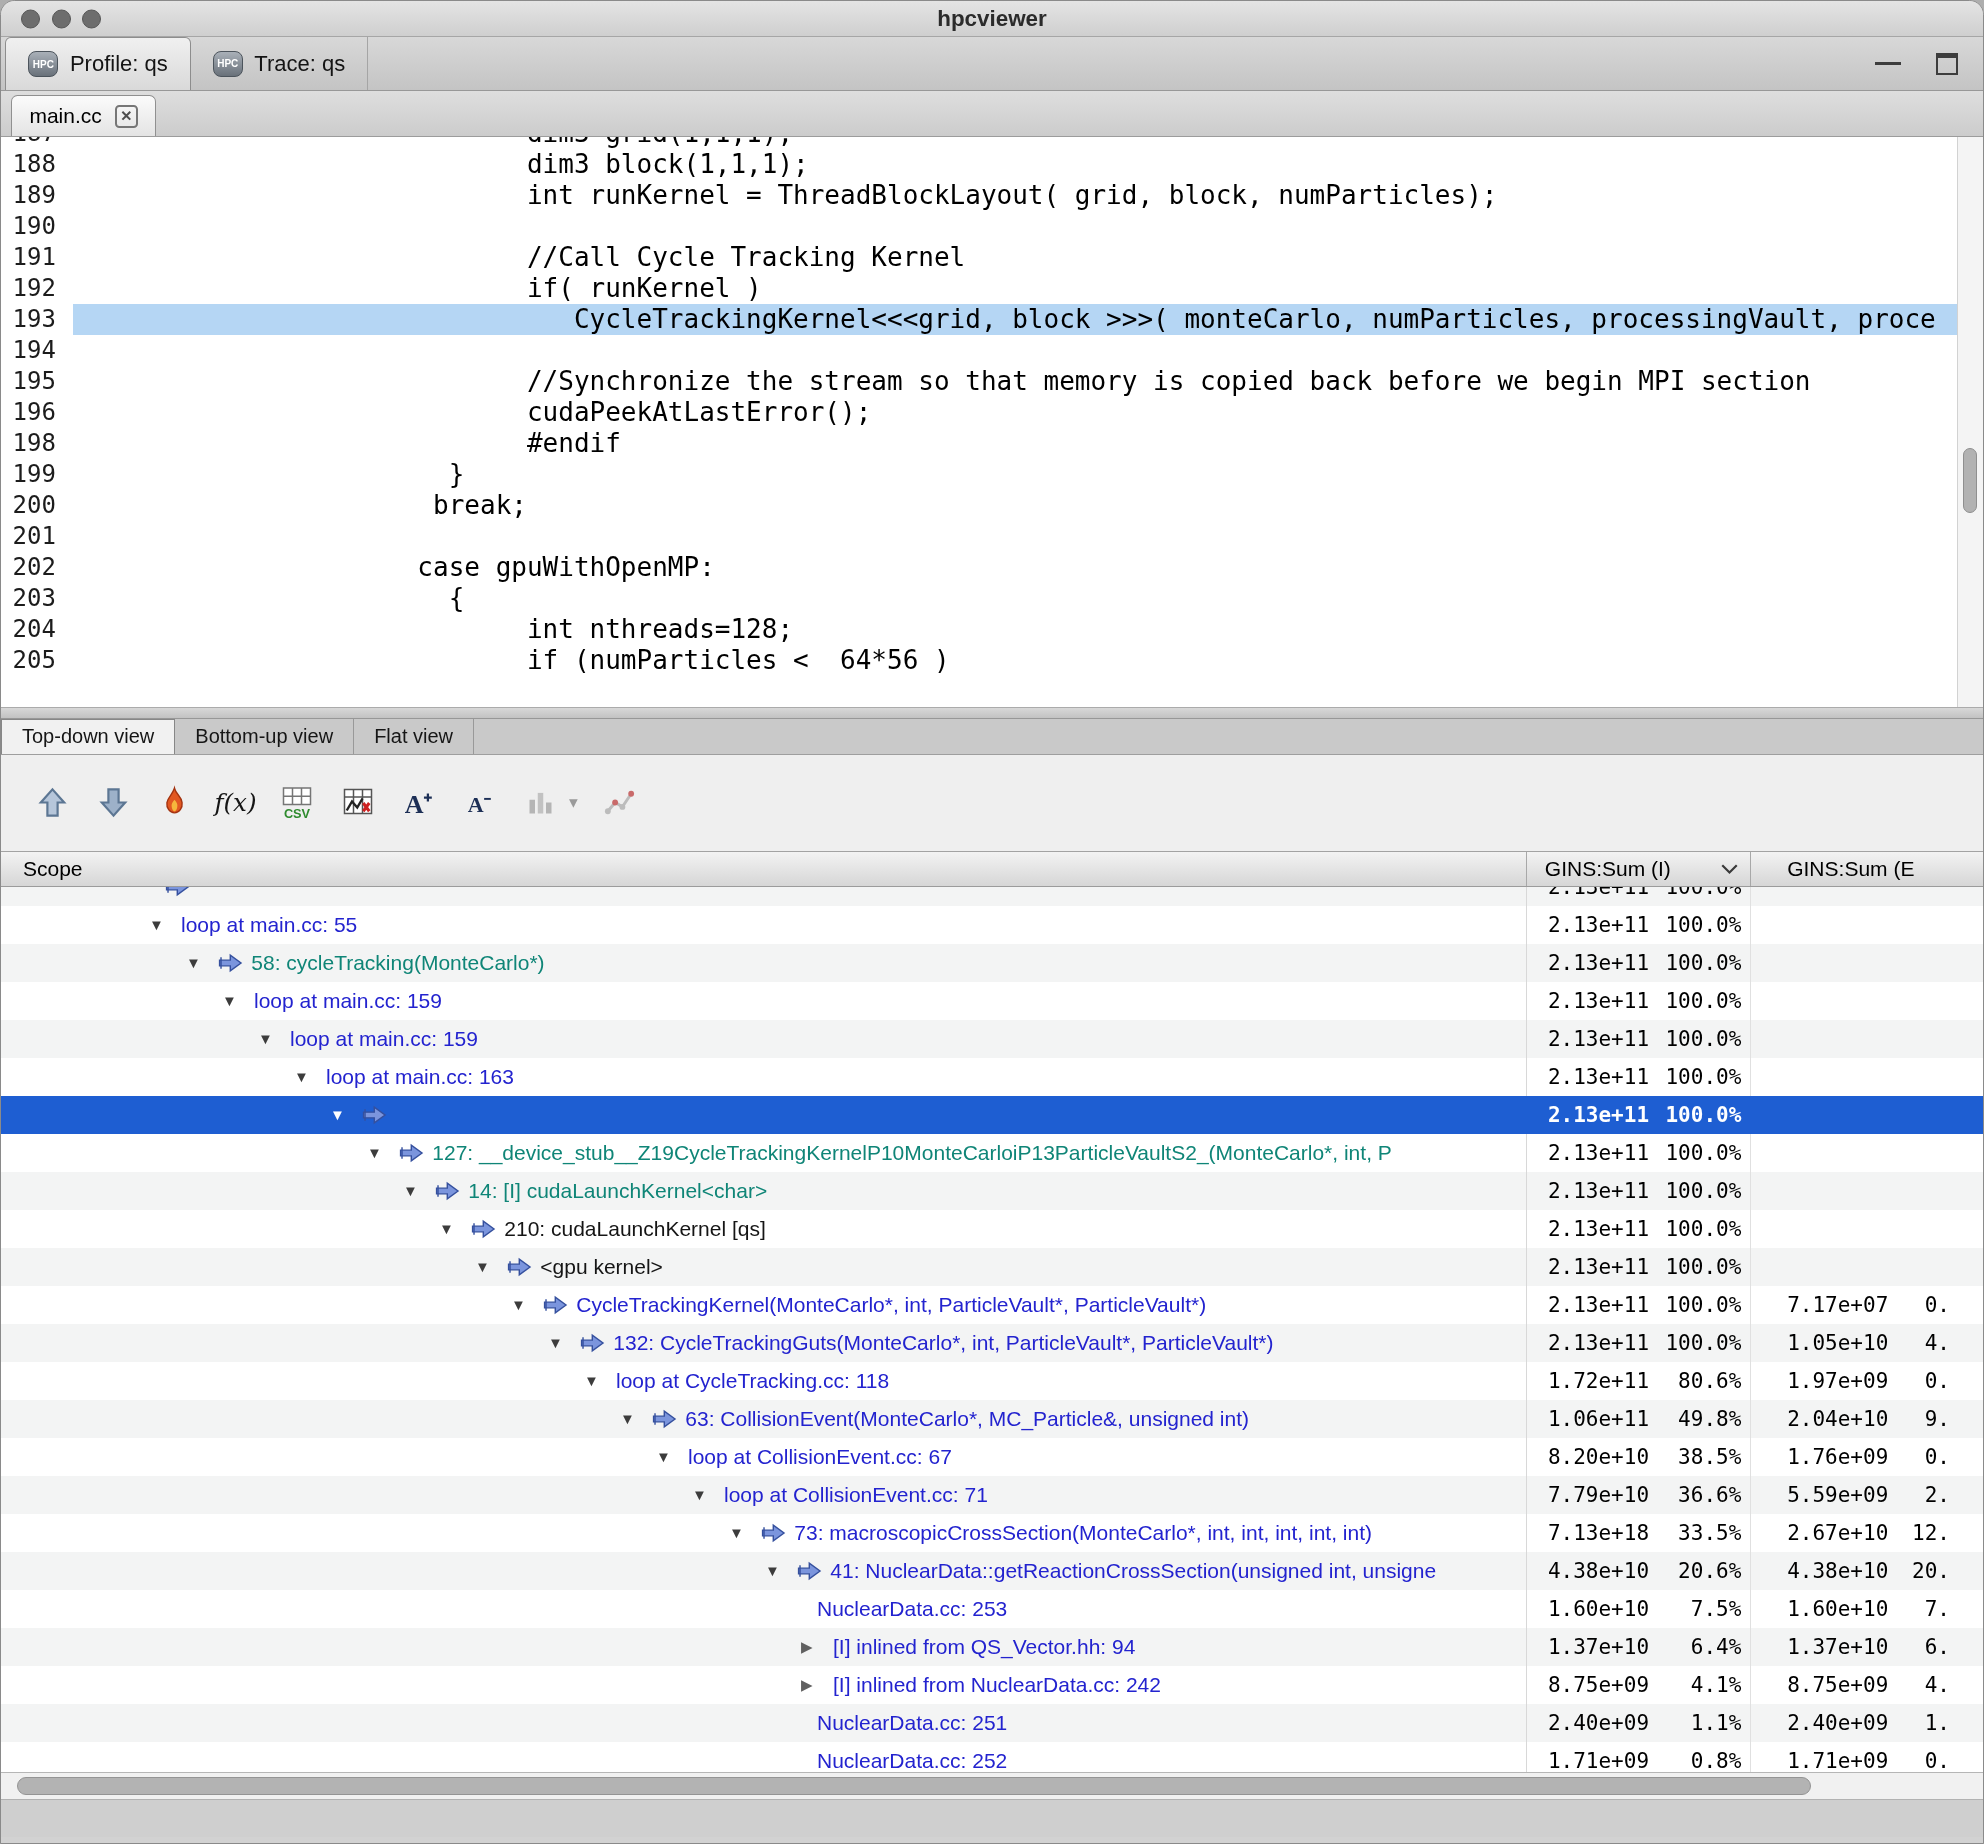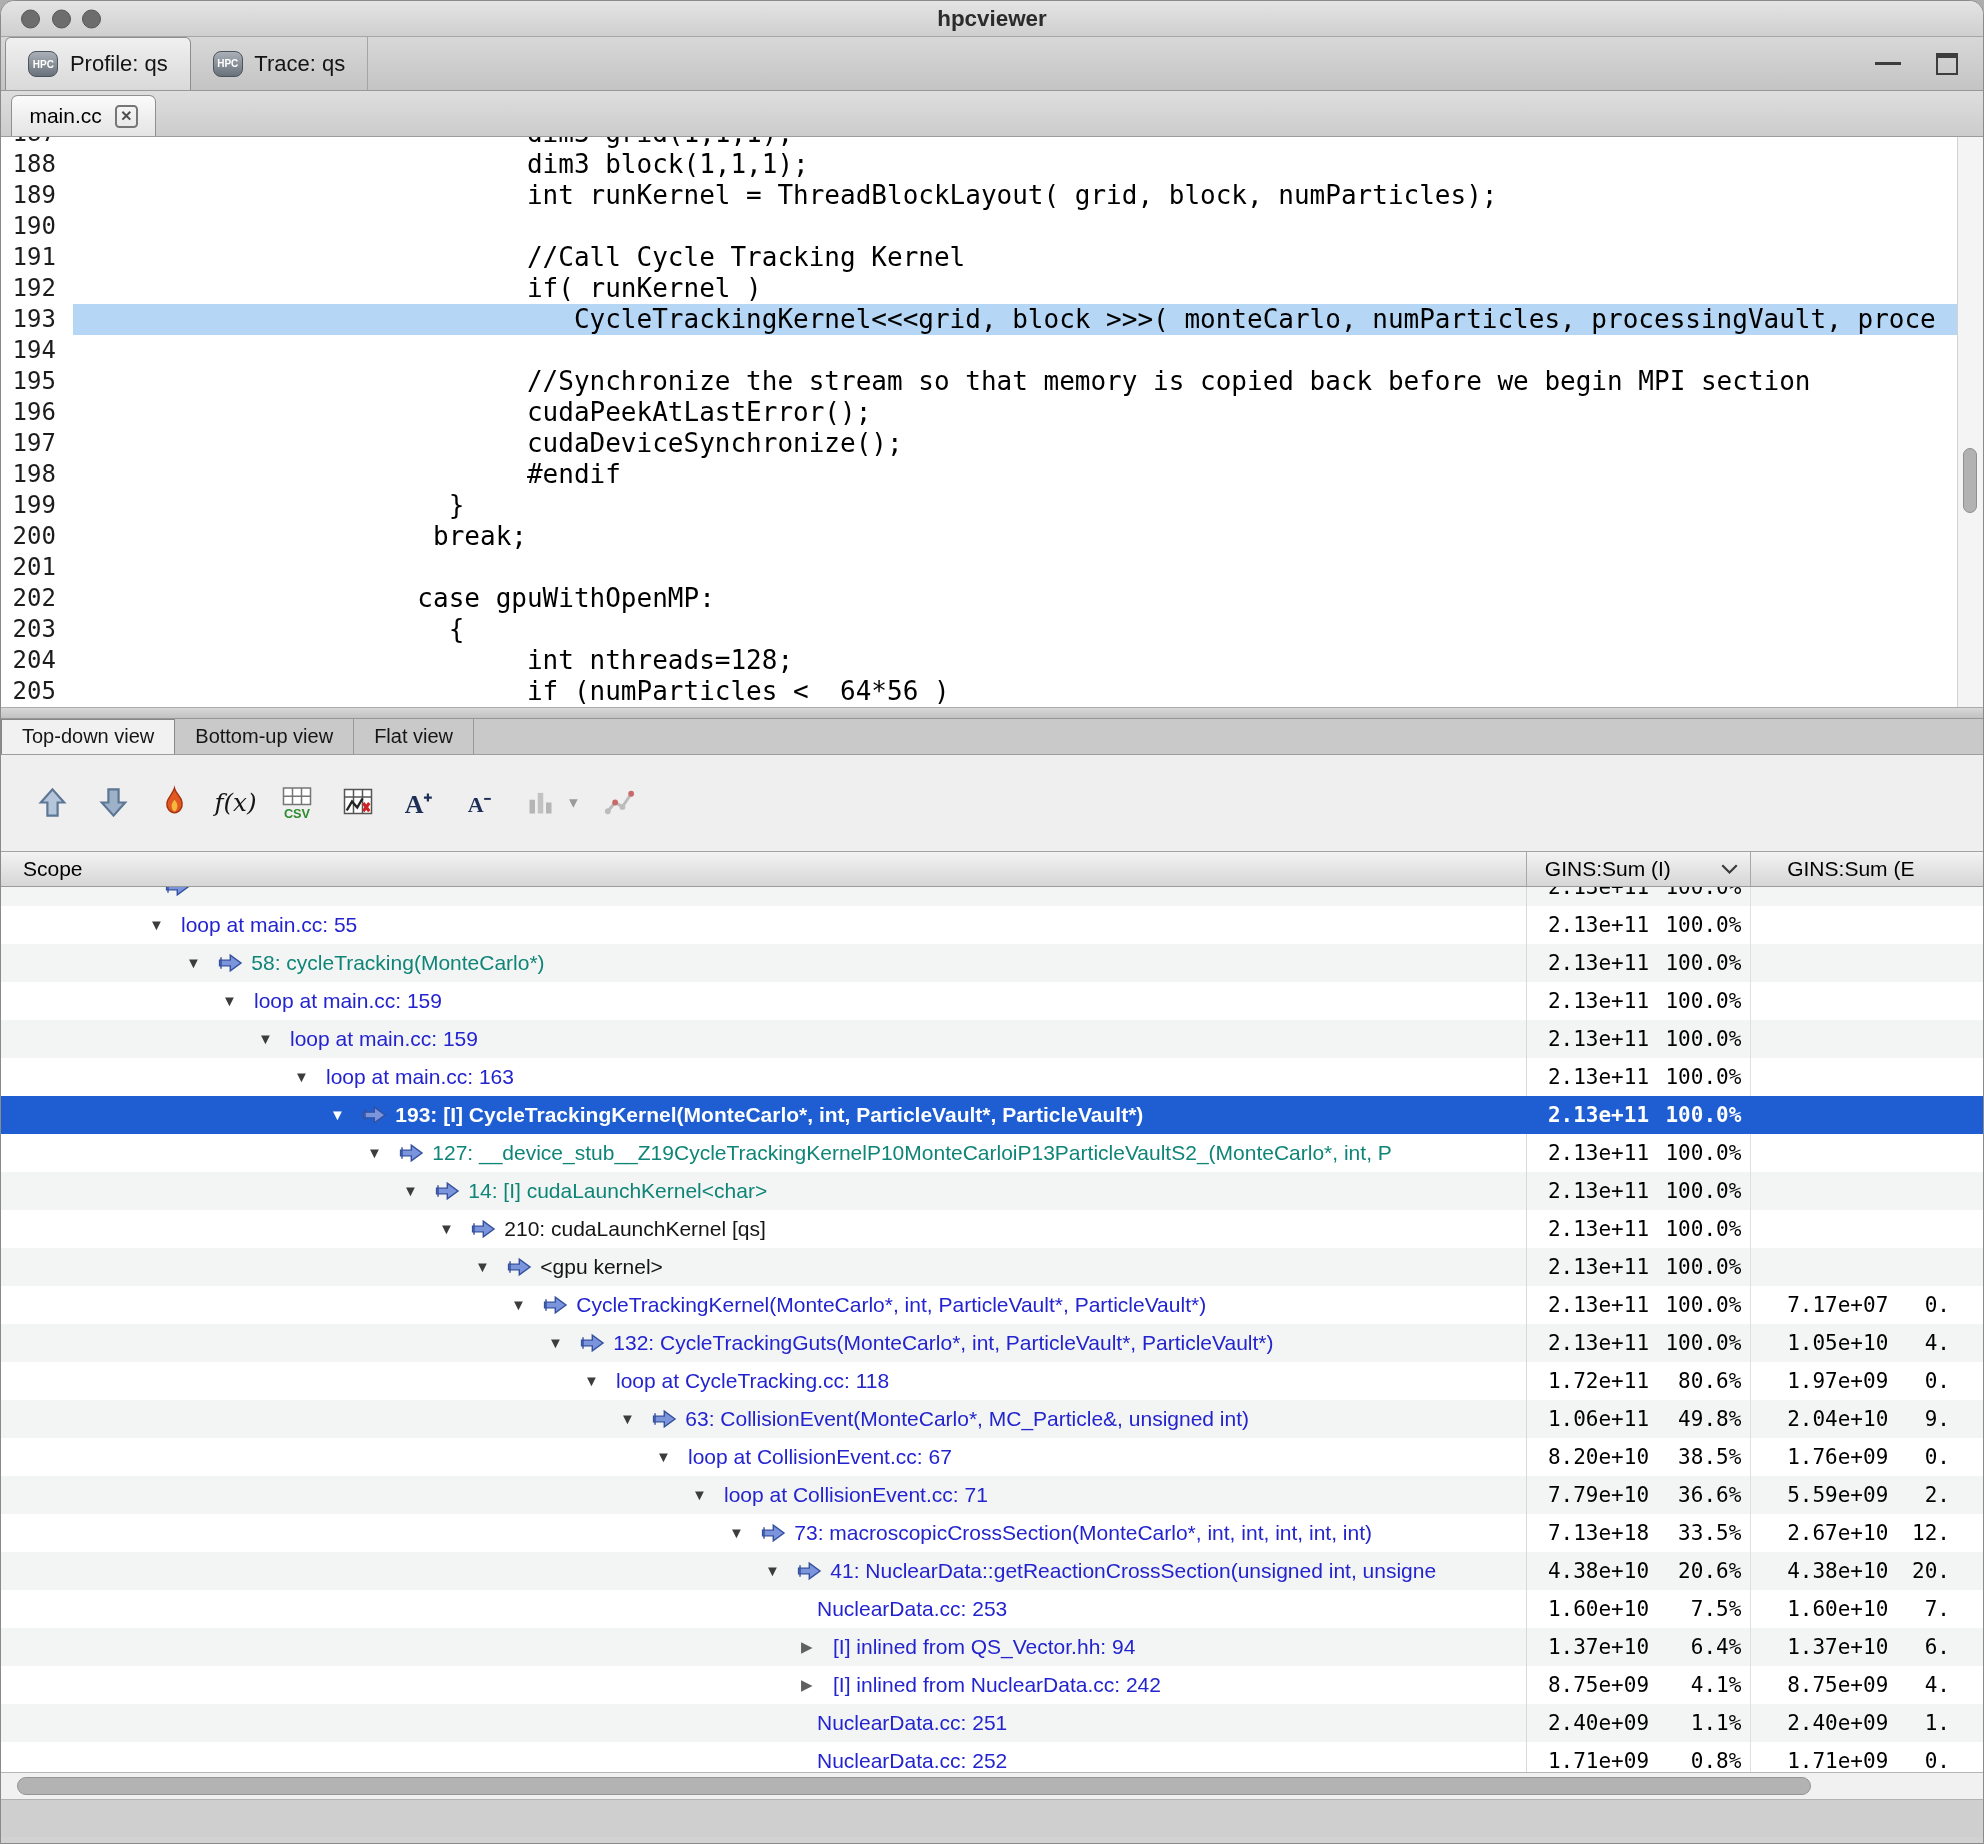--- a/index.html
+++ b/index.html
@@ -131,21 +131,20 @@
         <div class="code-line"><span class="ln">187</span><span class="lt">                             dim3 grid(1,1,1);</span></div>
         <div class="code-line"><span class="ln">188</span><span class="lt">                             dim3 block(1,1,1);</span></div>
         <div class="code-line"><span class="ln">189</span><span class="lt">                             int runKernel = ThreadBlockLayout( grid, block, numParticles);</span></div>
         <div class="code-line"><span class="ln">190</span><span class="lt"></span></div>
         <div class="code-line"><span class="ln">191</span><span class="lt">                             //Call Cycle Tracking Kernel</span></div>
         <div class="code-line"><span class="ln">192</span><span class="lt">                             if( runKernel )</span></div>
         <div class="code-line hl"><span class="ln">193</span><span class="lt">                                CycleTrackingKernel&lt;&lt;&lt;grid, block &gt;&gt;&gt;( monteCarlo, numParticles, processingVault, proce</span></div>
         <div class="code-line"><span class="ln">194</span><span class="lt"></span></div>
         <div class="code-line"><span class="ln">195</span><span class="lt">                             //Synchronize the stream so that memory is copied back before we begin MPI section</span></div>
         <div class="code-line"><span class="ln">196</span><span class="lt">                             cudaPeekAtLastError();</span></div>
-        <div class="code-line"><span class="ln">197</span><span class="lt">                             cudaDeviceSynchronize();</span></div>
         <div class="code-line"><span class="ln">198</span><span class="lt">                             #endif</span></div>
         <div class="code-line"><span class="ln">199</span><span class="lt">                        }</span></div>
         <div class="code-line"><span class="ln">200</span><span class="lt">                       break;</span></div>
         <div class="code-line"><span class="ln">201</span><span class="lt"></span></div>
         <div class="code-line"><span class="ln">202</span><span class="lt">                      case gpuWithOpenMP:</span></div>
         <div class="code-line"><span class="ln">203</span><span class="lt">                        {</span></div>
         <div class="code-line"><span class="ln">204</span><span class="lt">                             int nthreads=128;</span></div>
         <div class="code-line"><span class="ln">205</span><span class="lt">                             if (numParticles &lt;  64*56 )</span></div>
       </div>
     <div class="vtrack">
@@ -335,21 +334,20 @@
       </div>
       <div class="trow sel">
         <div class="cell-scope" style="padding-left: 329px;">
           <span class="tri down">▼</span>
           <span class="callsite">
             <svg width="24.6" height="20" viewBox="0 0 34 28">
               <polygon points="2,10 17,10 17,3 32,14 17,25 17,18 2,18" fill="#7b95dd" stroke="#35509e" stroke-width="2"></polygon>
               <line x1="4" y1="6" x2="4" y2="22" stroke="#35509e" stroke-width="2"></line>
             </svg>
           </span>
-          <span class="stext c-blue">193: [I] CycleTrackingKernel(MonteCarlo*, int, ParticleVault*, ParticleVault*)</span>
         </div>
         <div class="cell-m">
           <span class="m-val">2.13e+11</span>
           <span class="m-pct">100.0%</span>
         </div>
         <div class="cell-m cell-m2">
           <span class="m-val m2-val"></span>
           <span class="m-pct m2-pct"></span>
         </div>
       </div>

